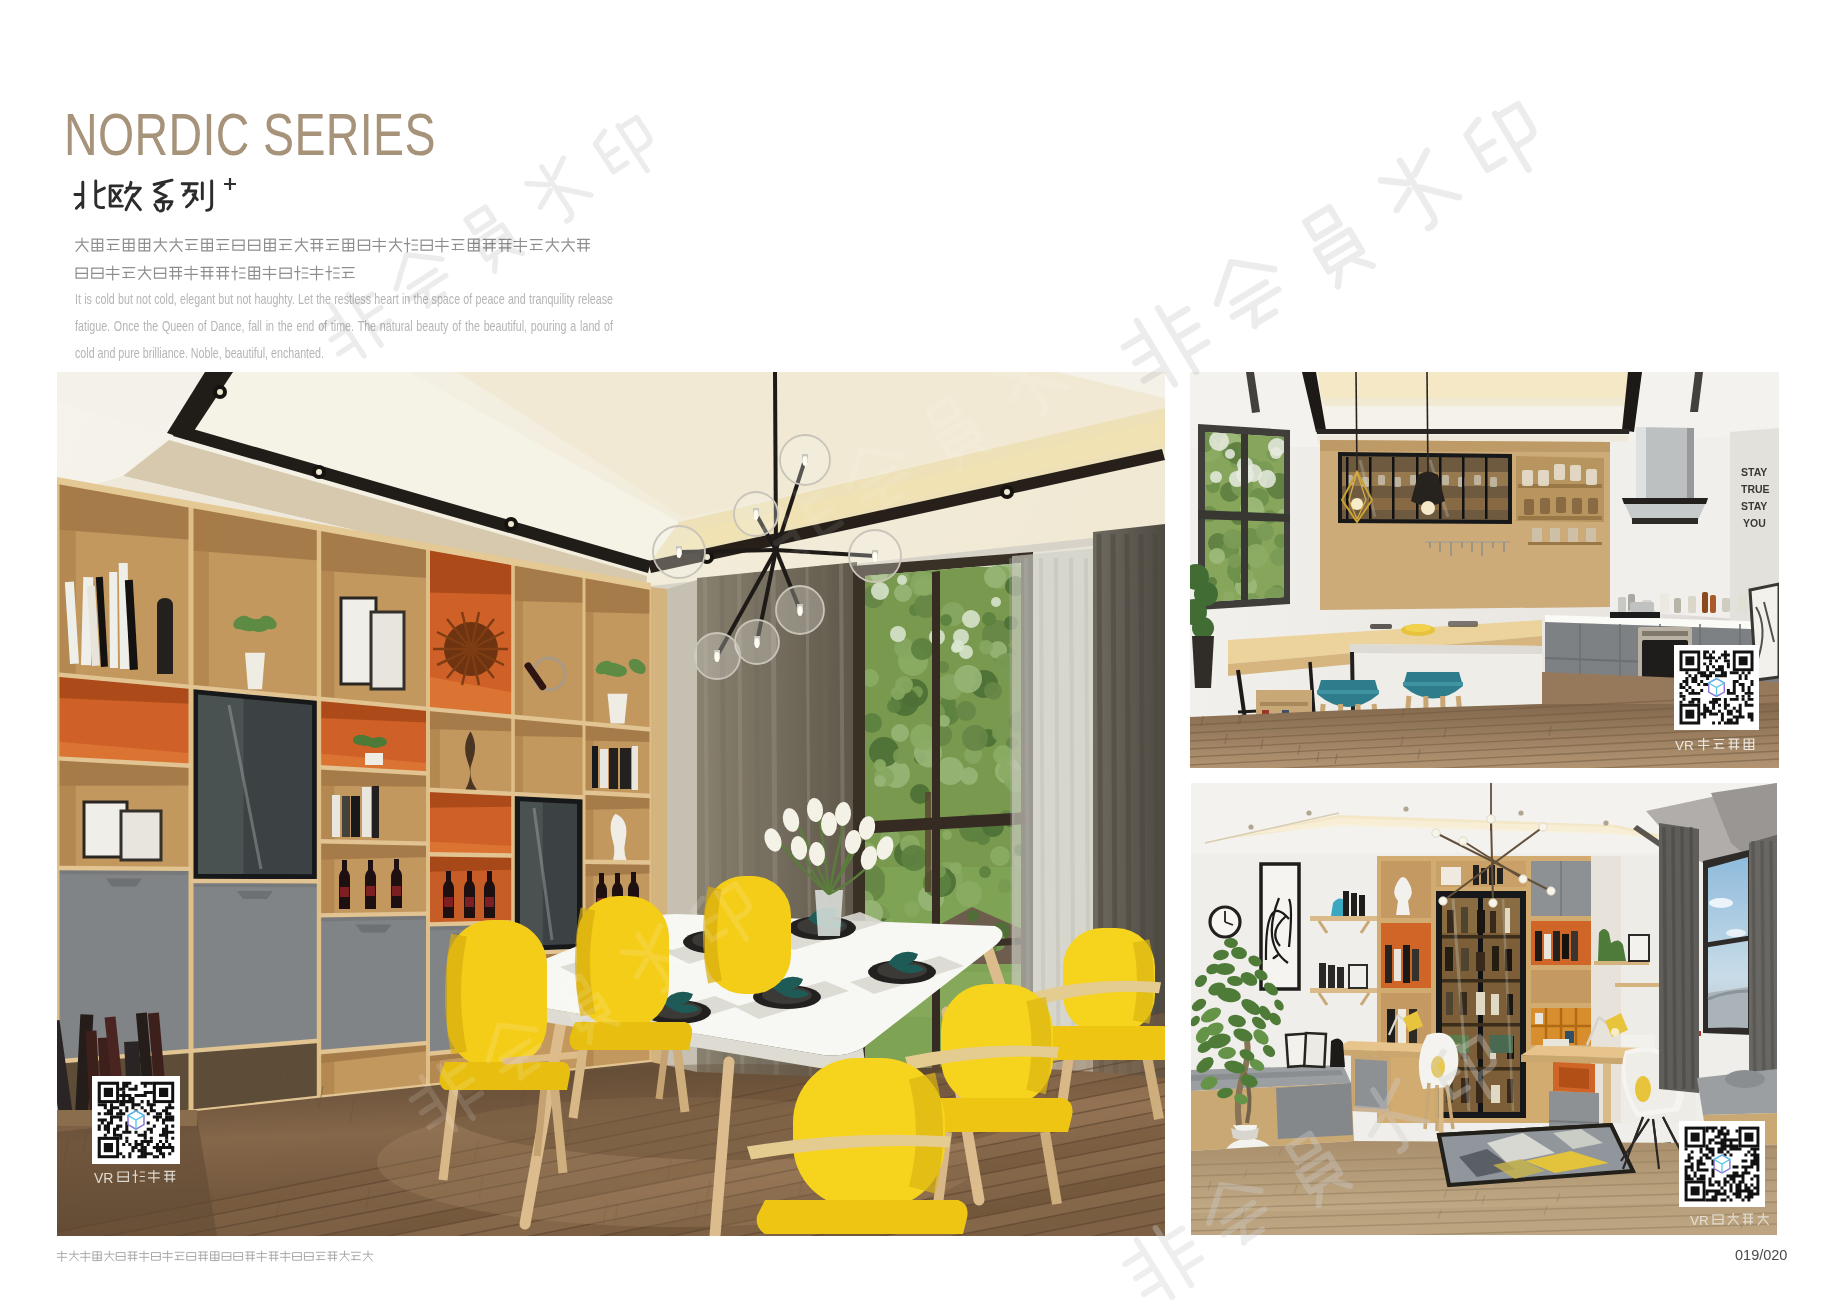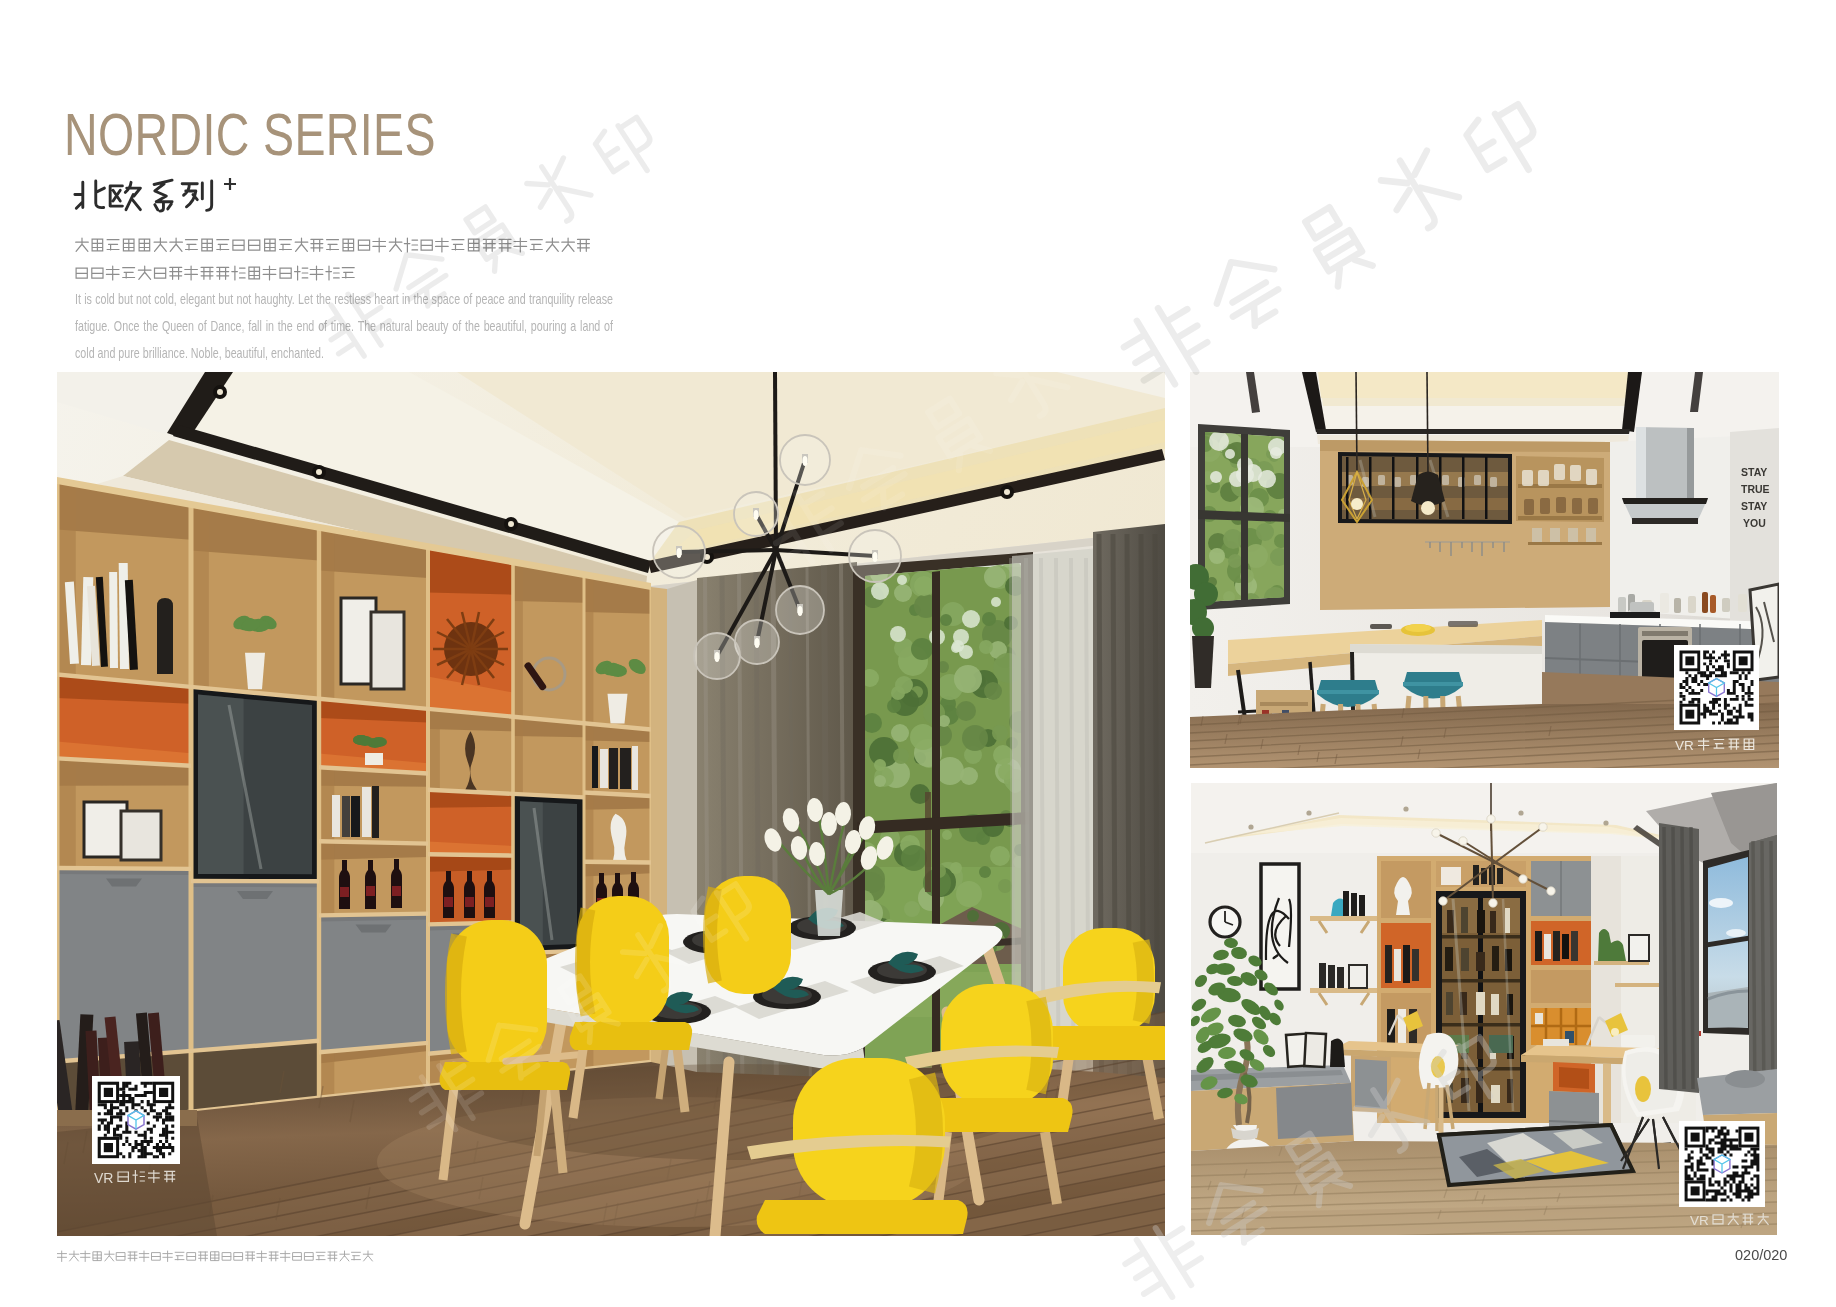--- a/index.html
+++ b/index.html
@@ -1235,12 +1235,12 @@
     <g opacity="0.9">
       <text x="499" y="442" font-family="Liberation Sans" font-size="13.5" fill="#e8e5de">VR</text>
       <path d="M522.0,431.9h10.0v9.0h-10.0z M522.0,436.5h10.0 M542.2,430.0v6.2 M536.6,433.8h11.2 M541.6,436.2L537.0,441.9 M542.9,436.2L547.5,441.9 M551.6,431.2h10.6 M551.6,435.0h10.6 M551.6,438.8h10.6 M554.1,431.2v10.6 M559.5,431.2v10.6 M572.2,430.0v6.2 M566.6,433.8h11.2 M571.6,436.2L567.0,441.9 M572.9,436.2L577.5,441.9" stroke="#e8e5de" stroke-width="1.2" fill="none"></path>
     </g>
   </svg>
 
 <svg class="abs" style="left:57px;top:1249px;" width="400" height="16" viewBox="0 0 400 16">
     <path d="M0.0,4.6h9.5 M0.0,8.3h9.5 M4.7,2.0v10.5 M17.0,2.0v5.2 M12.3,5.2h9.5 M16.5,7.2L12.6,12.0 M17.5,7.2L21.4,12.0 M23.5,4.6h9.5 M23.5,8.3h9.5 M28.2,2.0v10.5 M36.3,2.8h8.0v8.8h-8.0z M36.3,6.0h8.0 M36.3,9.1h8.0 M40.3,2.8v8.8 M52.3,2.0v5.2 M47.6,5.2h9.5 M51.8,7.2L47.9,12.0 M52.8,7.2L56.7,12.0 M59.6,3.6h8.4v7.6h-8.4z M59.6,7.5h8.4 M71.1,3.0h8.9 M71.1,6.2h8.9 M71.1,9.3h8.9 M73.2,3.0v8.9 M77.7,3.0v8.9 M82.3,4.6h9.5 M82.3,8.3h9.5 M87.0,2.0v10.5 M94.9,3.6h8.4v7.6h-8.4z M94.9,7.5h8.4 M105.8,4.6h9.5 M105.8,8.3h9.5 M110.6,2.0v10.5 M118.1,3.3h8.9 M119.2,6.7h6.8 M118.1,10.6h8.9 M120.8,6.7v4.2 M130.2,3.6h8.4v7.6h-8.4z M130.2,7.5h8.4 M141.6,3.0h8.9 M141.6,6.2h8.9 M141.6,9.3h8.9 M143.7,3.0v8.9 M148.3,3.0v8.9 M153.9,2.8h8.0v8.8h-8.0z M153.9,6.0h8.0 M153.9,9.1h8.0 M157.9,2.8v8.8 M165.5,3.6h8.4v7.6h-8.4z M165.5,7.5h8.4 M177.2,3.6h8.4v7.6h-8.4z M177.2,7.5h8.4 M188.7,3.0h8.9 M188.7,6.2h8.9 M188.7,9.3h8.9 M190.8,3.0v8.9 M195.3,3.0v8.9 M199.9,4.6h9.5 M199.9,8.3h9.5 M204.6,2.0v10.5 M212.2,3.0h8.9 M212.2,6.2h8.9 M212.2,9.3h8.9 M214.3,3.0v8.9 M218.8,3.0v8.9 M223.4,4.6h9.5 M223.4,8.3h9.5 M228.2,2.0v10.5 M236.0,3.6h8.4v7.6h-8.4z M236.0,7.5h8.4 M247.8,3.6h8.4v7.6h-8.4z M247.8,7.5h8.4 M259.2,3.3h8.9 M260.3,6.7h6.8 M259.2,10.6h8.9 M261.9,6.7v4.2 M271.0,3.0h8.9 M271.0,6.2h8.9 M271.0,9.3h8.9 M273.1,3.0v8.9 M277.6,3.0v8.9 M287.5,2.0v5.2 M282.8,5.2h9.5 M287.0,7.2L283.1,12.0 M288.0,7.2L291.9,12.0 M294.5,3.3h8.9 M295.6,6.7h6.8 M294.5,10.6h8.9 M297.1,6.7v4.2 M311.0,2.0v5.2 M306.3,5.2h9.5 M310.5,7.2L306.6,12.0 M311.5,7.2L315.4,12.0" stroke="#a5a5a5" stroke-width="0.95" fill="none" stroke-linecap="round"></path>
   </svg>
 
-<div class="abs" style="left:1735px;top:1247px;font-size:14.5px;color:#4a4a4a;">020/020</div>
+<div class="abs" style="left:1735px;top:1247px;font-size:14.5px;color:#4a4a4a;">019/020</div>
 </body></html>

